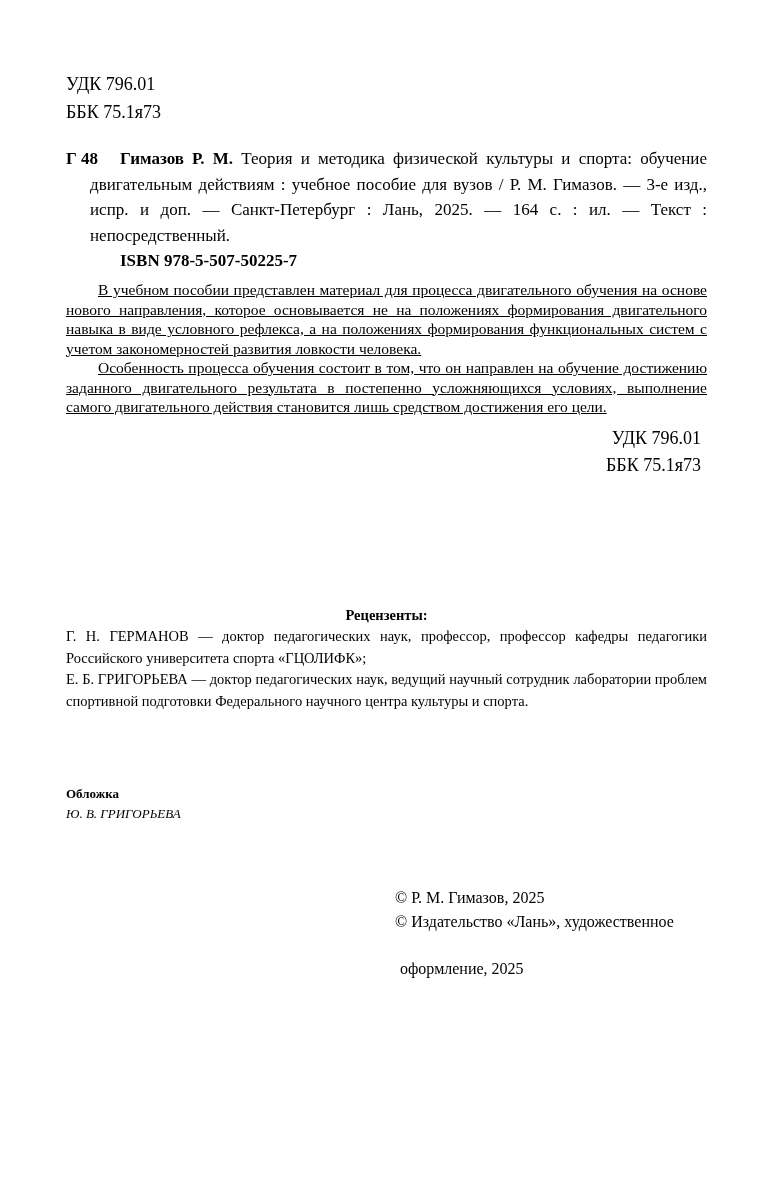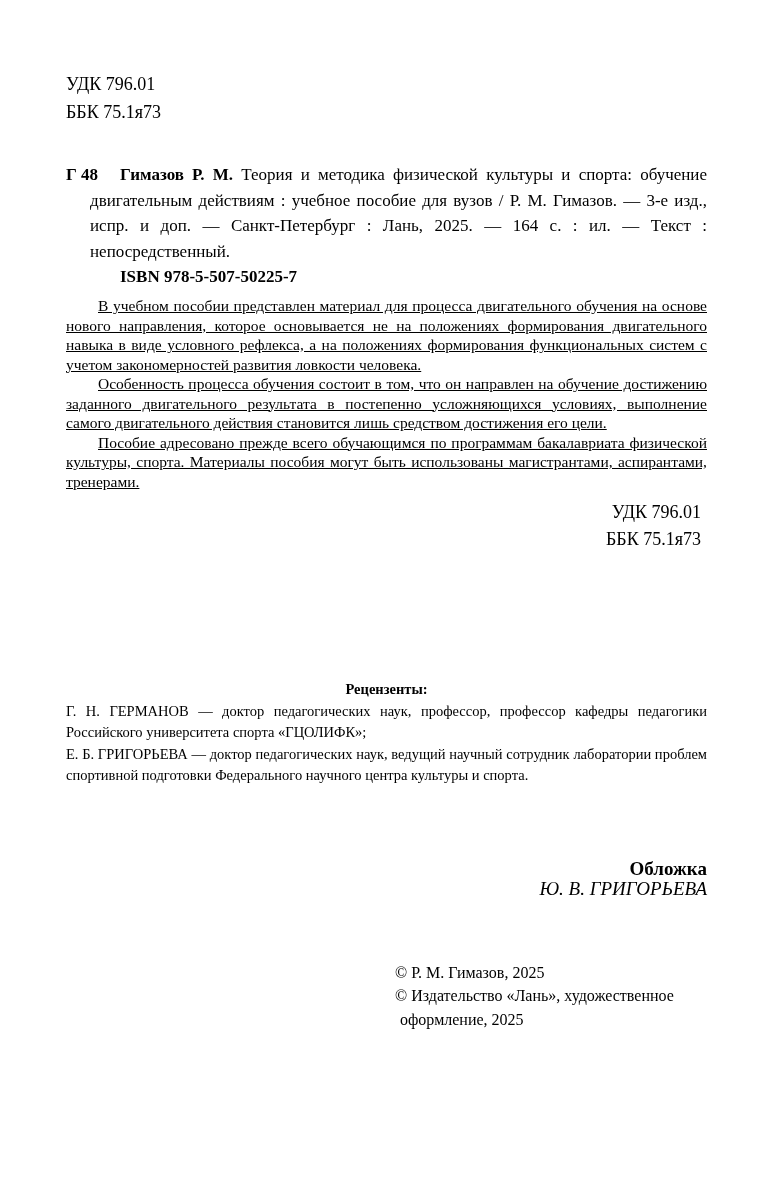--- a/index.html
+++ b/index.html
@@ -12,48 +12,48 @@
     color:#000000;
     font-family:"Liberation Serif","DejaVu Serif",serif;
     padding:70px 62px 0 66px;
     overflow:hidden;
   }
 
   
   .top-codes { font-size:18px; line-height:28px; }
 
   
-  .bib-block { position:relative; margin-top:36px; font-size:17px; line-height:25.5px;font-family:Liberation Serif, serif; }
+  .bib-block { position:relative; margin-top:20px; font-size:17px; line-height:25.5px;font-family:Liberation Serif, serif; }
   .bib-code { position:absolute; left:0; top:0; font-weight:bold; }
   .bib-text { padding-left:24px; text-indent:30px; text-align:justify; }
   .bib-author { font-weight:bold; }
 
   .isbn { margin-left:54px; font-weight:bold; font-size:17px; line-height:25px; }
 
   
   .annotation { margin-top:7px; font-size:15.5px; line-height:19.5px;text-decoration:underline; }
   .annotation p { text-align:justify; text-indent:32px; }
 
   
   .codes-right { margin-top:8px; text-align:right; font-size:18px; line-height:27px; padding-right:6px; }
 
   
   .reviewers { margin-top:126px; font-size:14.5px; line-height:21.5px; }
   .reviewers-heading { text-align:center; font-weight:bold;margin-top:32px; }
   .reviewer { text-align:justify; }
   .reviewer-name { }
 
   
-  .cover { margin-top:72px; text-align:right; font-size:19px; line-height:20px; }
+  .cover { margin-top:72px; text-align:left; font-size:13px; line-height:20px; }
   .cover-heading { font-weight:bold; }
   .cover-name { font-style:italic; }
 
   
   .copyright { margin-top:62px; margin-left:329px; font-size:16px; line-height:23.5px; }
-  .copyright .cont { padding-left:5px; }
+  .copyright .cont { padding-left:5px;margin-top:24px; }
 </style>
 </head>
 <body>
 
 <div class="page">
 
   <div class="top-codes">
     <div>УДК 796.01</div>
     <div>ББК 75.1я73</div>
   </div>
@@ -61,21 +61,20 @@
   <div class="bib-block">
     <span class="bib-code">Г 48</span>
     <p class="bib-text"><span class="bib-author">Гимазов Р. М.</span><span> Теория и методика физической культуры и спорта: обучение двигательным действиям : учебное пособие для вузов / Р. М. Гимазов. — 3-е изд., испр. и доп. — Санкт-Петербург : Лань, 2025. — 164 с. : ил. — Текст : непосредствен­ный.</span></p>
   </div>
 
   <div class="isbn">ISBN 978-5-507-50225-7</div>
 
   <div class="annotation">
     <p>В учебном пособии представлен материал для процесса двигательного обучения на основе нового направления, которое основывается не на положениях формирования двигательного навыка в виде условного рефлекса, а на положениях формирования функциональных систем с учетом закономерностей развития ловкости человека.</p>
     <p>Особенность процесса обучения состоит в том, что он направлен на обучение достижению заданного двигательного результата в постепенно усложняющихся усло­виях, выполнение самого двигательного действия становится лишь средством достиже­ния его цели.</p>
-    <p>Пособие адресовано прежде всего обучающимся по программам бакалавриата физической культуры, спорта. Материалы пособия могут быть использованы ма­гистрантами, аспирантами, тренерами.</p>
   </div>
 
   <div class="codes-right">
     <div>УДК 796.01</div>
     <div>ББК 75.1я73</div>
   </div>
 
   <div class="reviewers">
     <div class="reviewers-heading">Рецензенты:</div>
     <p class="reviewer"><span class="reviewer-name">Г. Н. ГЕРМАНОВ</span><span> — доктор педагогических наук, профессор, профессор кафедры педагогики Российского университета спорта «ГЦОЛИФК»;</span></p>

